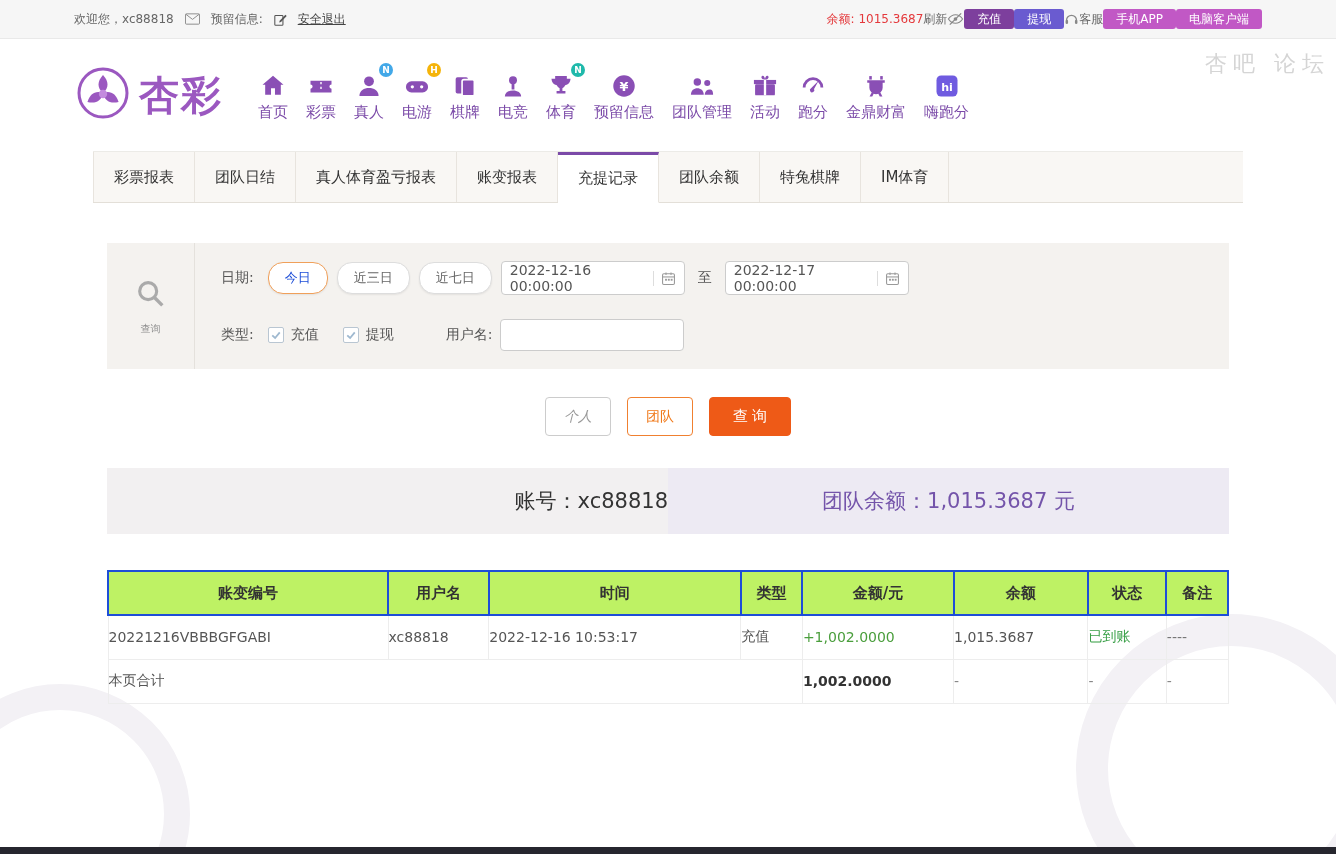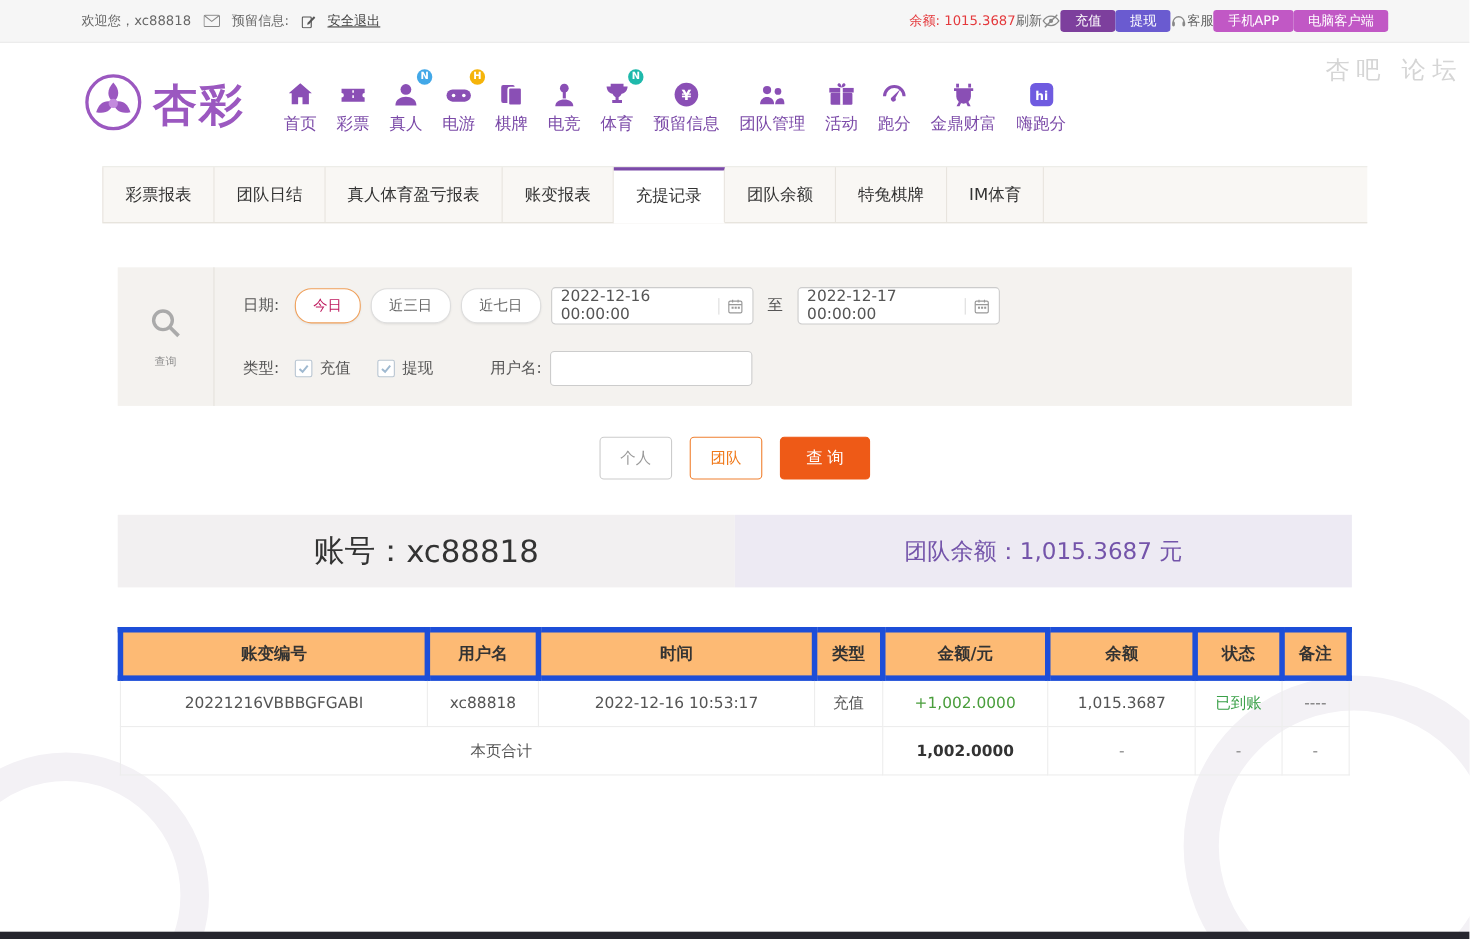--- a/index.html
+++ b/index.html
@@ -48,46 +48,46 @@
   
   .search-panel{margin-top:40px;background:#f4f2ef;display:flex;min-height:120px;}
   .search-side{width:88px;display:flex;flex-direction:column;align-items:center;justify-content:center;gap:7px;
     border-right:1px solid #e4e1dc;}
   .side-label{font-size:10px;color:#8f8f8f;}
   .search-form{flex:1;padding:18px 0 18px 26px;display:flex;flex-direction:column;justify-content:center;gap:24px;}
   .form-row{display:flex;align-items:center;font-size:14px;color:#555;}
   .form-label{margin-right:14px;color:#555;}
   .pill{background:#fff;border:1px solid #ddd;border-radius:15px;padding:6px 16px;font-size:13px;color:#666;
     margin-right:9px;cursor:pointer;box-shadow:0 1px 2px rgba(0,0,0,.07);}
-  .pill.active{border-color:#f0a05a;color:#be185d;}
+  .pill.active{border-color:#f0a05a;color:#1d4ed8;}
   .date-input{display:flex;align-items:center;background:#fff;border:1px solid #ccc;border-radius:4px;height:34px;
     width:184px;padding:0 8px;justify-content:space-between;cursor:pointer;}
   .date-input:first-of-type{margin-left:16px;}
   .date-text{font-size:14px;color:#555;}
   .cal-wrap{border-left:1px solid #ddd;padding-left:7px;display:flex;align-items:center;}
   .to-label{margin:0 13px;color:#555;}
   .type-option{display:flex;align-items:center;margin-right:24px;cursor:pointer;}
   .checkbox{width:16px;height:16px;border:1px solid #b9c6d2;border-radius:2px;background:#fff;
     display:inline-flex;align-items:center;justify-content:center;margin-right:7px;}
   .username-label{margin-left:28px;margin-right:8px;}
   .username-input{width:184px;height:32px;border:1px solid #ccc;border-radius:4px;background:#fff;font-size:14px;padding:0 8px;outline:none;}
   
   .btn-row{display:flex;justify-content:center;gap:16px;margin-top:28px;}
   .btn{border-radius:4px;font-size:14px;cursor:pointer;background:#fff;}
-  .btn-outline-gray{border:1px solid #ccc;color:#999;padding:8px 18px;}
+  .btn-outline-gray{border:1px solid #ccc;color:#999;padding:8px 18px;font-style:italic;}
   .btn-outline-orange{border:1px solid #f08030;color:#f07818;padding:8px 18px;}
   .btn-primary{background:#ee5a17;border:1px solid #ee5a17;color:#fff;padding:9px 23px;font-size:15px;}
   
   .account-band{display:flex;margin-top:32px;height:66px;}
-  .band-left{flex:1;background:#f2f0f1;display:flex;align-items:center;justify-content:center;font-size:28px;color:#333;}
+  .band-left{flex:1;background:#f2f0f1;display:flex;align-items:center;justify-content:flex-end;font-size:21px;color:#333;}
   .band-right{flex:1;background:#edeaf3;display:flex;align-items:center;justify-content:center;font-size:21px;color:#7454aa;}
   
   table{width:100%;border-collapse:collapse;margin-top:36px;font-size:14px;color:#555;}
-  th{background:#fdba74;font-weight:bold;color:#333;height:44px;border:5px solid #1d4ed8;font-size:15px;text-align:center;}
-  td{height:44px;text-align:center;border:1px solid #ededed;}
+  th{background:#bef264;font-weight:bold;color:#333;height:44px;border:2px solid #1d4ed8;font-size:15px;text-align:center;}
+  td{height:44px;text-align:left;border:1px solid #ededed;}
   .amount-pos{color:#4a9e3c;}
   .status-ok{color:#3aa048;}
   .note-cell{color:#777;}
   .sum-amount{font-weight:bold;color:#333;}
   .dash{color:#888;}
   
   .pagination{display:flex;justify-content:flex-end;align-items:center;gap:8px;margin-top:16px;font-size:13px;color:#666;}
   .page-current{width:20px;height:20px;background:#f26c1b;color:#fff;text-align:center;line-height:20px;border-radius:2px;font-size:12px;cursor:pointer;}
   .goto-input{width:46px;height:24px;border:1px solid #ccc;border-radius:2px;outline:none;padding:0 4px;font-size:13px;}
   .go-btn{background:#f26c1b;color:#fff;padding:4px 11px;border-radius:2px;font-size:13px;cursor:pointer;}

